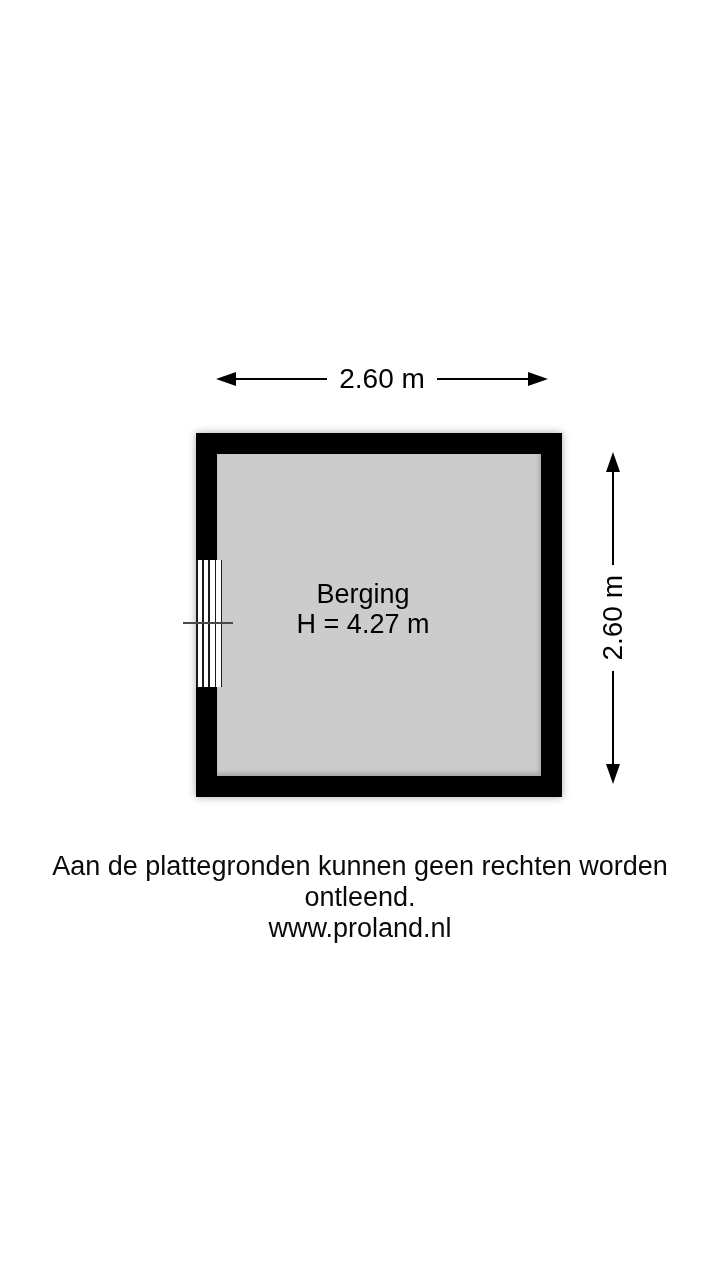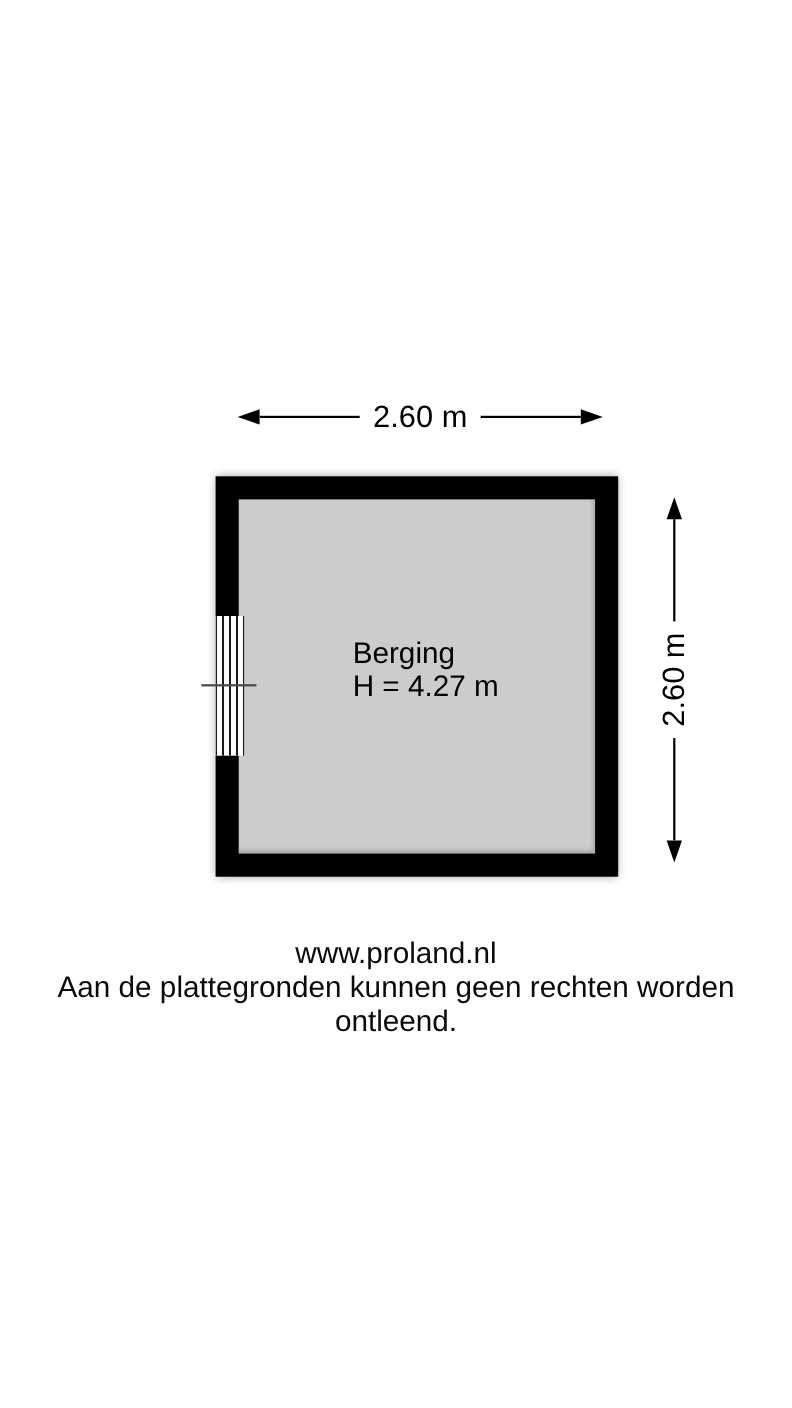--- a/index.html
+++ b/index.html
@@ -74,26 +74,25 @@
     position:absolute;
     left:-13px; top:189px;
     width:50px; height:2px;
     background:#4a4a4a;
   }
   
   .room-label{
     position:absolute;
     left:363px; top:579px;
     transform:translateX(-50%);
-    text-align:left;
+    text-align:center;
     font-size:27px;
     line-height:30px;
     color:#000;
     white-space:nowrap;
-    margin-left:24px;
   }
 
   
   .dim-right{
     position:absolute;
     left:602px; top:452px;
     width:22px; height:332px;
     display:flex;
     flex-direction:column;
     align-items:center;
@@ -148,17 +147,17 @@
 
   <div class="dim-right">
     <span class="ah ah-up"></span>
     <span class="dim-line"></span>
     <span class="dim-label-v">2.60 m</span>
     <span class="dim-line"></span>
     <span class="ah ah-down"></span>
   </div>
 
   <div class="footer">
+    <div>Aan de plattegronden kunnen geen rechten worden ontleend.</div>
     <div>www.proland.nl</div>
-    <div>Aan de plattegronden kunnen geen rechten worden ontleend.</div>
   </div>
 
 </div>
 
 </body></html>

